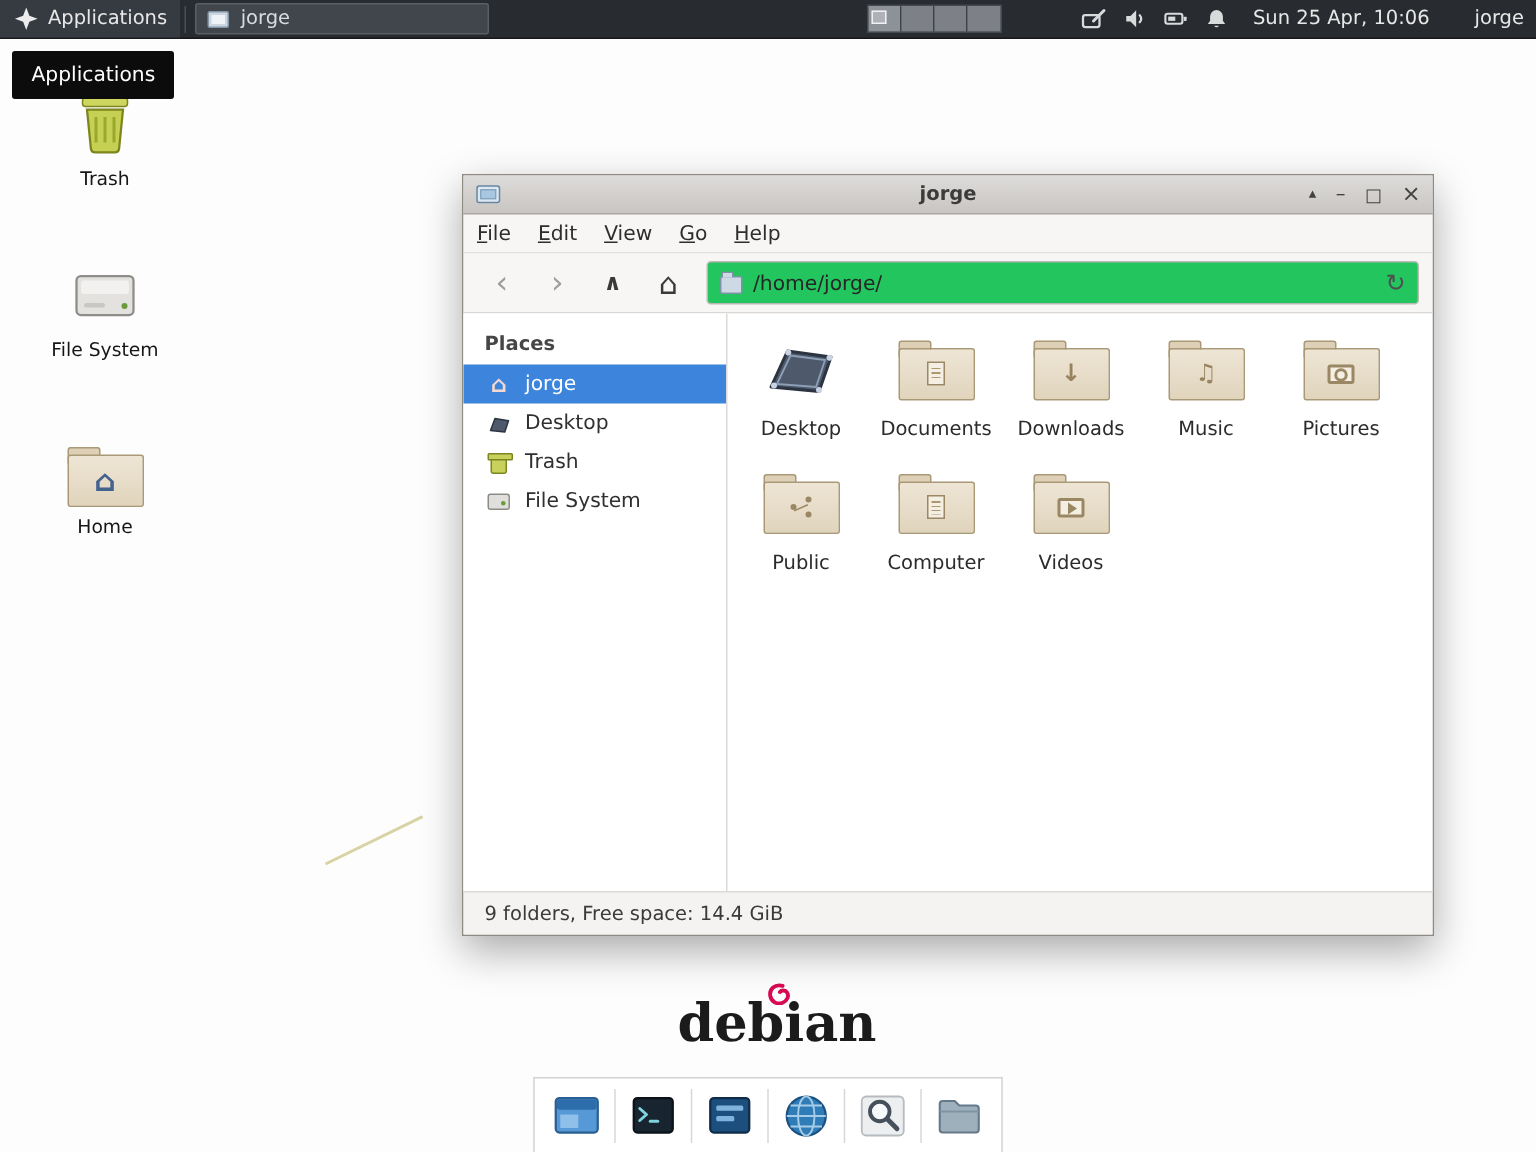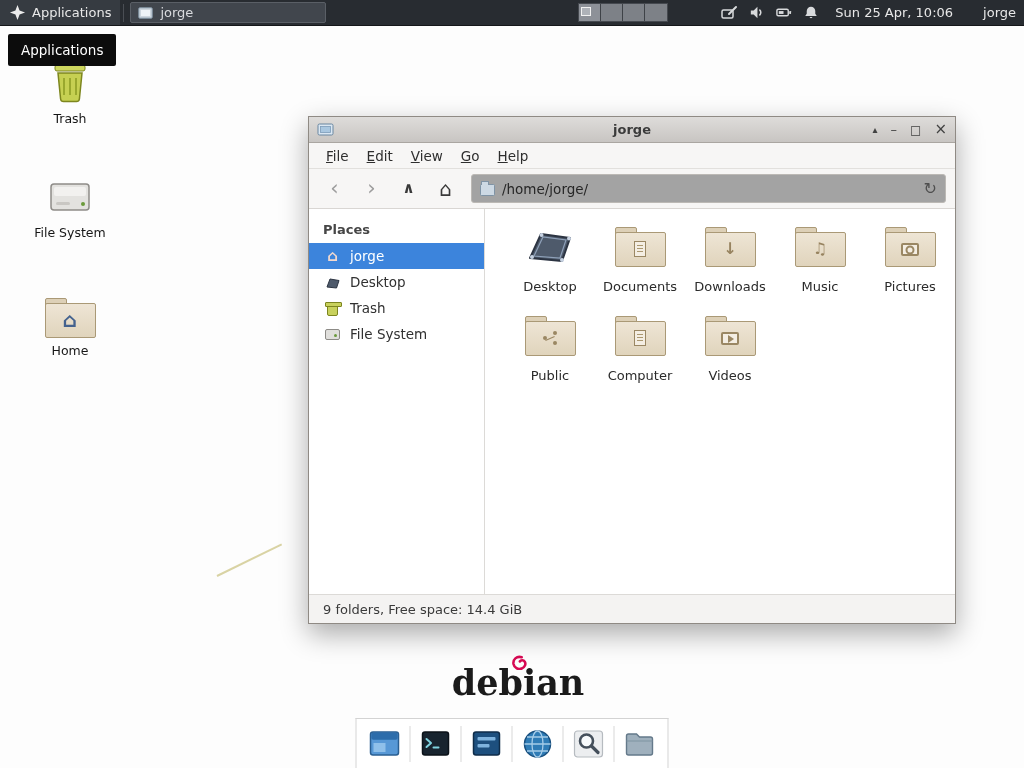--- a/index.html
+++ b/index.html
@@ -87,40 +87,40 @@
   }
   .titlebar .win-icon { position:absolute; left:8px; top:6px; }
   .win-title { font-weight:bold; color:#3b3b3b; }
   .win-ctrls { position:absolute; right:8px; top:0; height:100%; display:flex; align-items:center; gap:13px; color:#424242; }
   .win-ctrl { cursor:default; line-height:1; }
   .ctrl-shade { font-size:10px; }
   .ctrl-min { font-size:13px; }
   .ctrl-max { font-size:12px; }
   .ctrl-close { font-size:15px; }
 
-  .menubar { height:26px; background:#f7f6f5; border-bottom:1px solid #e2e0dd; display:flex; align-items:center; padding-left:8px; }
+  .menubar { height:26px; background:#f7f6f5; border-bottom:1px solid #e2e0dd; display:flex; align-items:center; padding-left:0; }
   .menu-item { display:inline-block; padding:4px 9px; font-size:13.5px; color:#2e2e2e; }
   .menu-item::first-letter { text-decoration:underline; }
 
   .toolbar { height:40px; background:#f7f6f5; border-bottom:1px solid #d9d6d3; display:flex; align-items:center; padding:0 9px; gap:4px; }
   .nav-btn { width:33px; height:30px; display:flex; align-items:center; justify-content:center; border-radius:3px; }
   .nav-glyph { font-size:21px; line-height:1; color:#3a3a3a; }
   .nav-dim .nav-glyph { color:#9d9d9d; }
   .nav-up .nav-glyph { font-size:15px; font-weight:bold; }
   .nav-home .nav-glyph { font-size:20px; }
   .location-bar {
-    flex:1; height:29px; margin-left:5px; background:#a3a3a3; border:1px solid #bcb9b5; border-radius:3px;
+    flex:1; height:29px; margin-left:5px; background:#22c55e; border:1px solid #bcb9b5; border-radius:3px;
     display:flex; align-items:center; padding:0 8px; gap:7px;
   }
   .pb-folder { width:15px; height:12px; background:#cdd9e4; border:1px solid #7f93a5; border-radius:1.5px; position:relative; margin-top:2px; }
   .pb-folder::before { content:""; position:absolute; top:-3.5px; left:0; width:6px; height:3px; background:#cdd9e4; border:1px solid #7f93a5; border-bottom:none; border-radius:1px 1px 0 0; }
   .path-text { flex:1; font-size:13.5px; color:#262626; }
   .reload-glyph { font-size:16px; color:#4f4f4f; }
 
-  .win-body { flex:1; display:flex; background:#fff; min-height:0;gap:16px; }
+  .win-body { flex:1; display:flex; background:#fff; min-height:0; }
   .sidebar { width:176px; border-right:1px solid #dcdad7; background:#fff; padding-top:8px; }
   .side-header { padding:5px 14px 6px; font-weight:bold; color:#464646; }
   .side-row { height:26px; display:flex; align-items:center; gap:9px; padding-left:15px; color:#303030; font-size:13.5px; }
   .side-row.selected { background:#3c84dc; color:#fff; }
   .si { width:17px; display:flex; justify-content:center; flex:0 0 17px; }
   .si-home { font-size:15px; line-height:1; color:#963f2b; font-weight:bold; }
   .side-row.selected .si-home { color:#f3d9cf; }
   .si-trash { width:11px; height:11px; background:#c8d15c; border:1px solid #7c851f; border-radius:0 0 2px 2px; position:relative; margin-top:4px; }
   .si-trash::before { content:""; position:absolute; top:-4px; left:-3px; width:15px; height:3px; background:#c8d15c; border:1px solid #7c851f; border-radius:1px; }
   .si-drive { width:15px; height:11px; background:#e0dfdc; border:1px solid #8d8b87; border-radius:2px; position:relative; }

